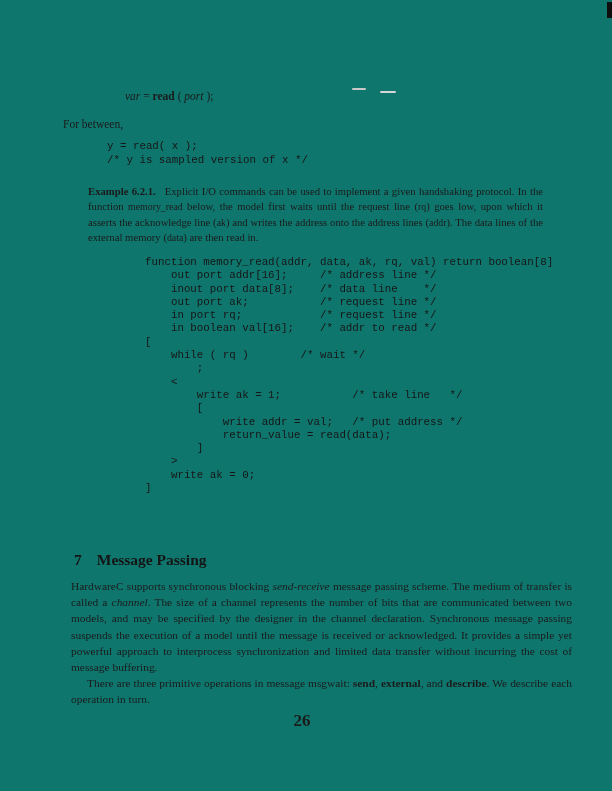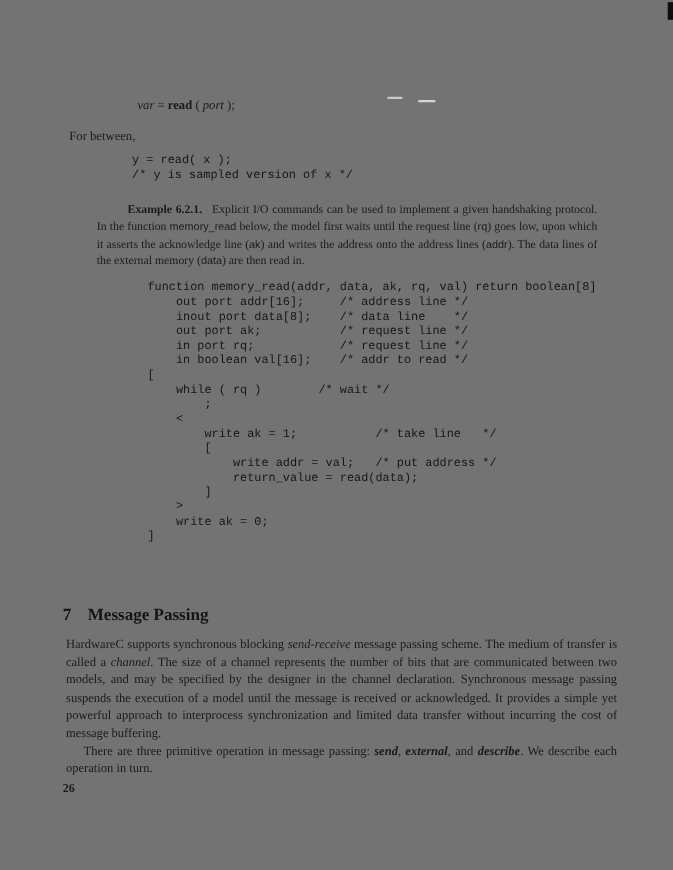--- a/index.html
+++ b/index.html
@@ -1,62 +1,62 @@
 <!DOCTYPE html>
 <html><head>
 <meta charset="utf-8">
 <style>
   html,body{margin:0;padding:0;background:#ffffff;}
   .page{
     position:relative;
     width:612px;height:791px;
-    background:#737373;
+    background:#0f766e;
     color:#1a1a1a;
     overflow:hidden;
   }
   .serif{font-family:"Liberation Serif", serif;}
   .code{
     font-family:"Liberation Mono", monospace;
     white-space:pre;
     margin:0;
     color:#161616;
   }
   
   .scan-mark{position:absolute;right:0;top:2px;width:5px;height:16px;background:#0e0e0e;}
   .noise{position:absolute;background:#c9c9c9;border-radius:1px;}
   .n1{left:352px;top:88px;width:14px;height:2px;}
   .n2{left:380px;top:91px;width:16px;height:2px;background:#d6d6d6;}
 
   .syntax-line{position:absolute;left:125px;top:90px;font-size:11.5px;}
   .for-example{position:absolute;left:63px;top:118px;font-size:11.5px;}
-  .code1{position:absolute;left:120px;top:140px;font-size:10.8px;line-height:13.5px;}
+  .code1{position:absolute;left:107px;top:140px;font-size:10.8px;line-height:13.5px;}
   .example{
     position:absolute;left:88px;top:184px;width:455px;
     font-size:10.7px;line-height:14.8px;text-align:justify;margin:0;
   }
-  .code2{position:absolute;left:134px;top:256px;font-size:10.8px;line-height:13.3px;}
+  .code2{position:absolute;left:145px;top:256px;font-size:10.8px;line-height:13.3px;}
   .notice{
     position:absolute;left:88px;top:505px;width:455px;
     font-size:10.7px;line-height:16px;text-align:justify;margin:0;
   }
-  .heading{position:absolute;left:57px;top:551px;font-size:15.5px;font-weight:bold;margin:0;color:#141414;}
+  .heading{position:absolute;left:74px;top:551px;font-size:15.5px;font-weight:bold;margin:0;color:#141414;}
   .secnum{display:inline-block;margin-right:15px;}
-  .bodytext{position:absolute;left:60px;top:578px;width:501px;font-size:11.4px;line-height:16.2px;}
+  .bodytext{position:absolute;left:71px;top:578px;width:501px;font-size:11.4px;line-height:16.2px;}
   .bodytext p{margin:0;text-align:justify;}
   .p2{text-indent:16px;}
   .pageno{
     position:absolute;left:57px;top:711px;width:490px;
-    font-size:11px;font-weight:bold;font-family:Liberation Serif, serif;
+    text-align:center;font-size:17px;font-weight:bold;font-family:Liberation Serif, serif;
   }
   
   .run.i{font-style:italic;}
   .run.b{font-weight:bold;}
-  .run.bi{font-weight:bold;font-style:italic;}
-  .run.m{font-family:Liberation Sans, sans-serif;font-size:0.92em;}
-  .run.sp{margin-right:9px;margin-left:28px;}
+  .run.bi{font-weight:bold;}
+  .run.m{font-family:Liberation Serif, serif;font-size:0.92em;}
+  .run.sp{margin-right:9px;}
   .run.sq{font-size:9px;vertical-align:1px;}
 </style>
 </head>
 <body>
 
 <div class="page">
 
   <div class="scan-mark"></div>
   <div class="noise n1"></div>
   <div class="noise n2"></div>
@@ -89,18 +89,18 @@
     write ak = 0;
 ]</pre>
 
 
   <h2 class="heading serif">
     <span class="secnum">7</span><span>Message Passing</span>
   </h2>
 
   <div class="bodytext serif">
     <p class="p1"><span class="run">HardwareC supports synchronous blocking </span><span class="run i">send-receive</span><span class="run"> message passing scheme.  The medium of transfer is called a </span><span class="run i">channel</span><span class="run">.  The size of a channel represents the number of bits that are communicated between two models, and may be specified by the designer in the channel declaration.  Synchronous message passing suspends the execution of a model until the message is received or acknowledged.  It provides a simple yet powerful approach to interprocess synchronization and limited data transfer without incurring the cost of message buffering.</span></p>
-    <p class="p2"><span class="run">There are three primitive operation in message passing:  </span><span class="run bi">send</span><span class="run">, </span><span class="run bi">external</span><span class="run">, and </span><span class="run bi">describe</span><span class="run">.  We describe each operation in turn.</span></p>
+    <p class="p2"><span class="run">There are three primitive operations in message msgwait:  </span><span class="run bi">send</span><span class="run">, </span><span class="run bi">external</span><span class="run">, and </span><span class="run bi">describe</span><span class="run">.  We describe each operation in turn.</span></p>
   </div>
 
   <div class="pageno serif">26</div>
 
 </div>
 
 </body></html>

